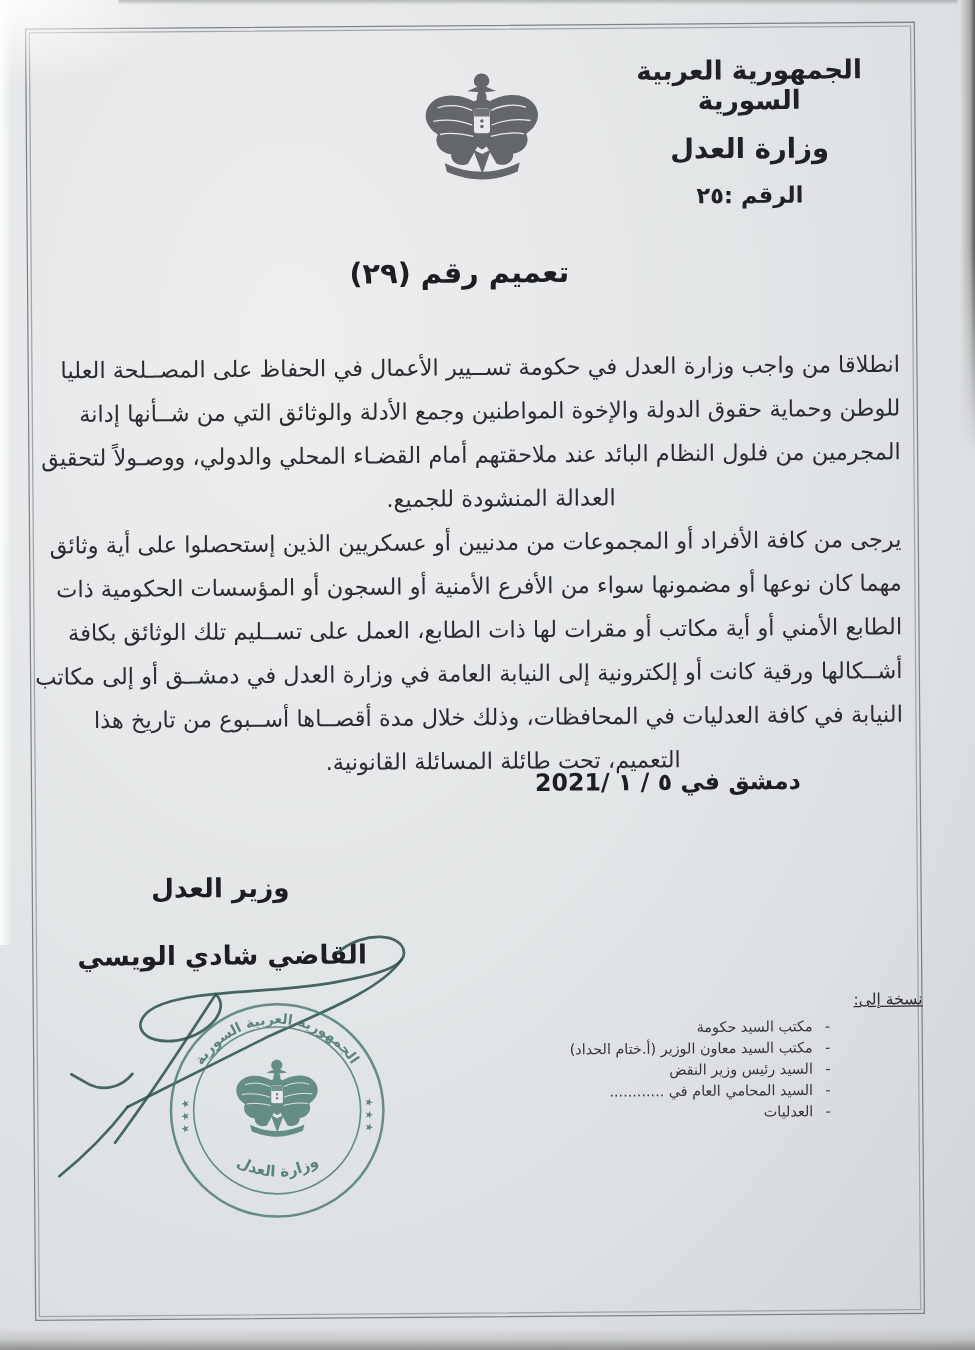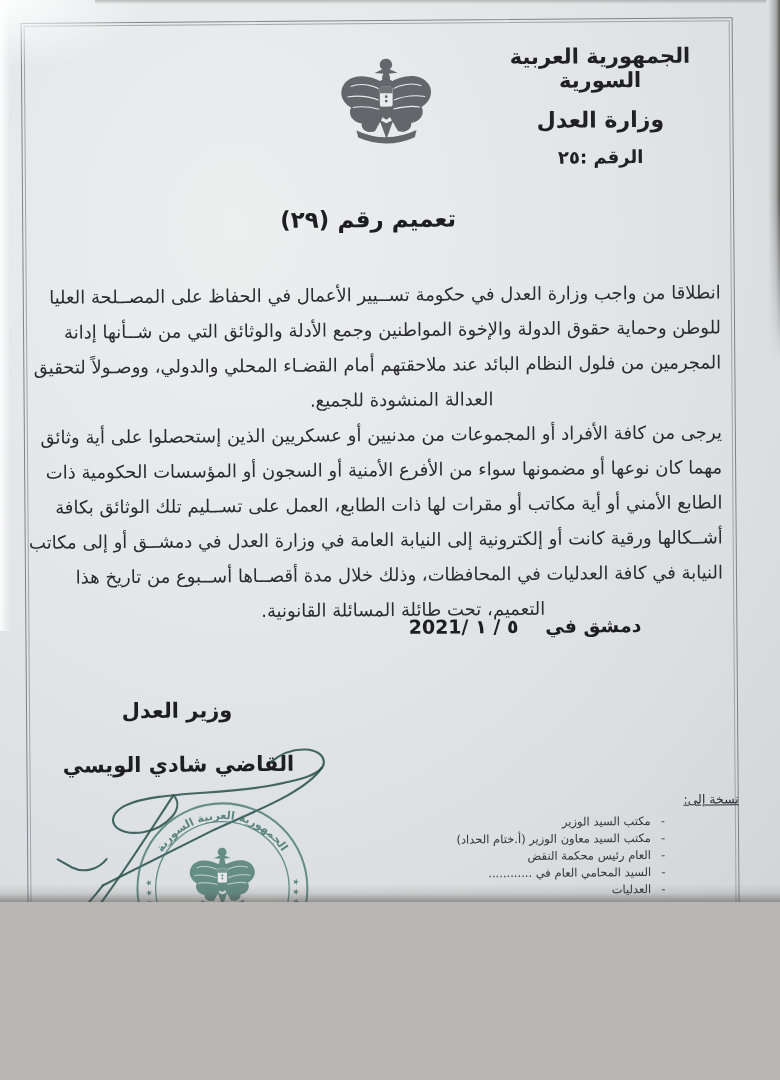--- a/index.html
+++ b/index.html
@@ -1,21 +1,21 @@
 <!DOCTYPE html>
 <html lang="ar"><head>
 <meta charset="utf-8">
 <style>
   * { box-sizing: border-box; margin: 0; padding: 0; }
   body {
     width: 780px; height: 1080px; overflow: hidden;
     font-family: "DejaVu Sans", sans-serif;
     background: #b9b7b4;
   }
-  .canvas { position: relative; width: 780px; height: 902px; overflow: hidden; }
+  .canvas { position: relative; width: 780px; height: 1080px; overflow: hidden; }
 
   
   .paper {
     position: absolute; inset: 0;
     background:
       radial-gradient(ellipse at 30% 25%, #edefef 0%, #e3e6e7 45%, #dcdfe1 72%, #d2d5d8 100%);
   }
 
   
   .tilt {
@@ -65,21 +65,21 @@
     height: 35px; line-height: 35px; white-space: nowrap;
     text-align: justify; text-align-last: justify;
   }
   .bline-last { text-align: center; text-align-last: center; }
 
   
   .dateline {
     position: absolute; top: 616px; right: 140px;
     font-size: 19px; font-weight: bold; color: #1d1d22;
   }
-  .dateline .place { margin-left: 20px; }
+  .dateline .place { }
 
   
   .sig-role {
     position: absolute; top: 697px; left: 100px; width: 150px;
     text-align: center; font-size: 21px; font-weight: bold; color: #1d1d22;
   }
   .sig-name {
     position: absolute; top: 751px; left: 36px; width: 280px;
     text-align: center; font-size: 21px; font-weight: bold; color: #1d1d22;
   }
@@ -226,29 +226,29 @@
       </text>
       <text x="18" y="92" font-size="8" transform="rotate(-90 18 92)" text-anchor="middle">★ ★ ★</text>
       <text x="158" y="92" font-size="8" transform="rotate(90 158 92)" text-anchor="middle">★ ★ ★</text>
       <use href="#eagleSym" x="50" y="46" width="76" height="66"></use>
     </svg>
 
     <div class="cc">
       <div class="cc-header">نسخة إلى:</div>
       <div class="cc-row">
         <span class="cc-dash">-</span>
-        <span class="cc-text">مكتب السيد الوزير</span>
+        <span class="cc-text">مكتب السيد حكومة</span>
       </div>
       <div class="cc-row">
         <span class="cc-dash">-</span>
         <span class="cc-text">مكتب السيد معاون الوزير (أ.ختام الحداد)</span>
       </div>
       <div class="cc-row">
         <span class="cc-dash">-</span>
-        <span class="cc-text">العام رئيس محكمة النقض</span>
+        <span class="cc-text">السيد رئيس وزير النقض</span>
       </div>
       <div class="cc-row">
         <span class="cc-dash">-</span>
         <span class="cc-text">السيد المحامي العام في ............</span>
       </div>
       <div class="cc-row">
         <span class="cc-dash">-</span>
         <span class="cc-text">العدليات</span>
       </div>
     </div>

